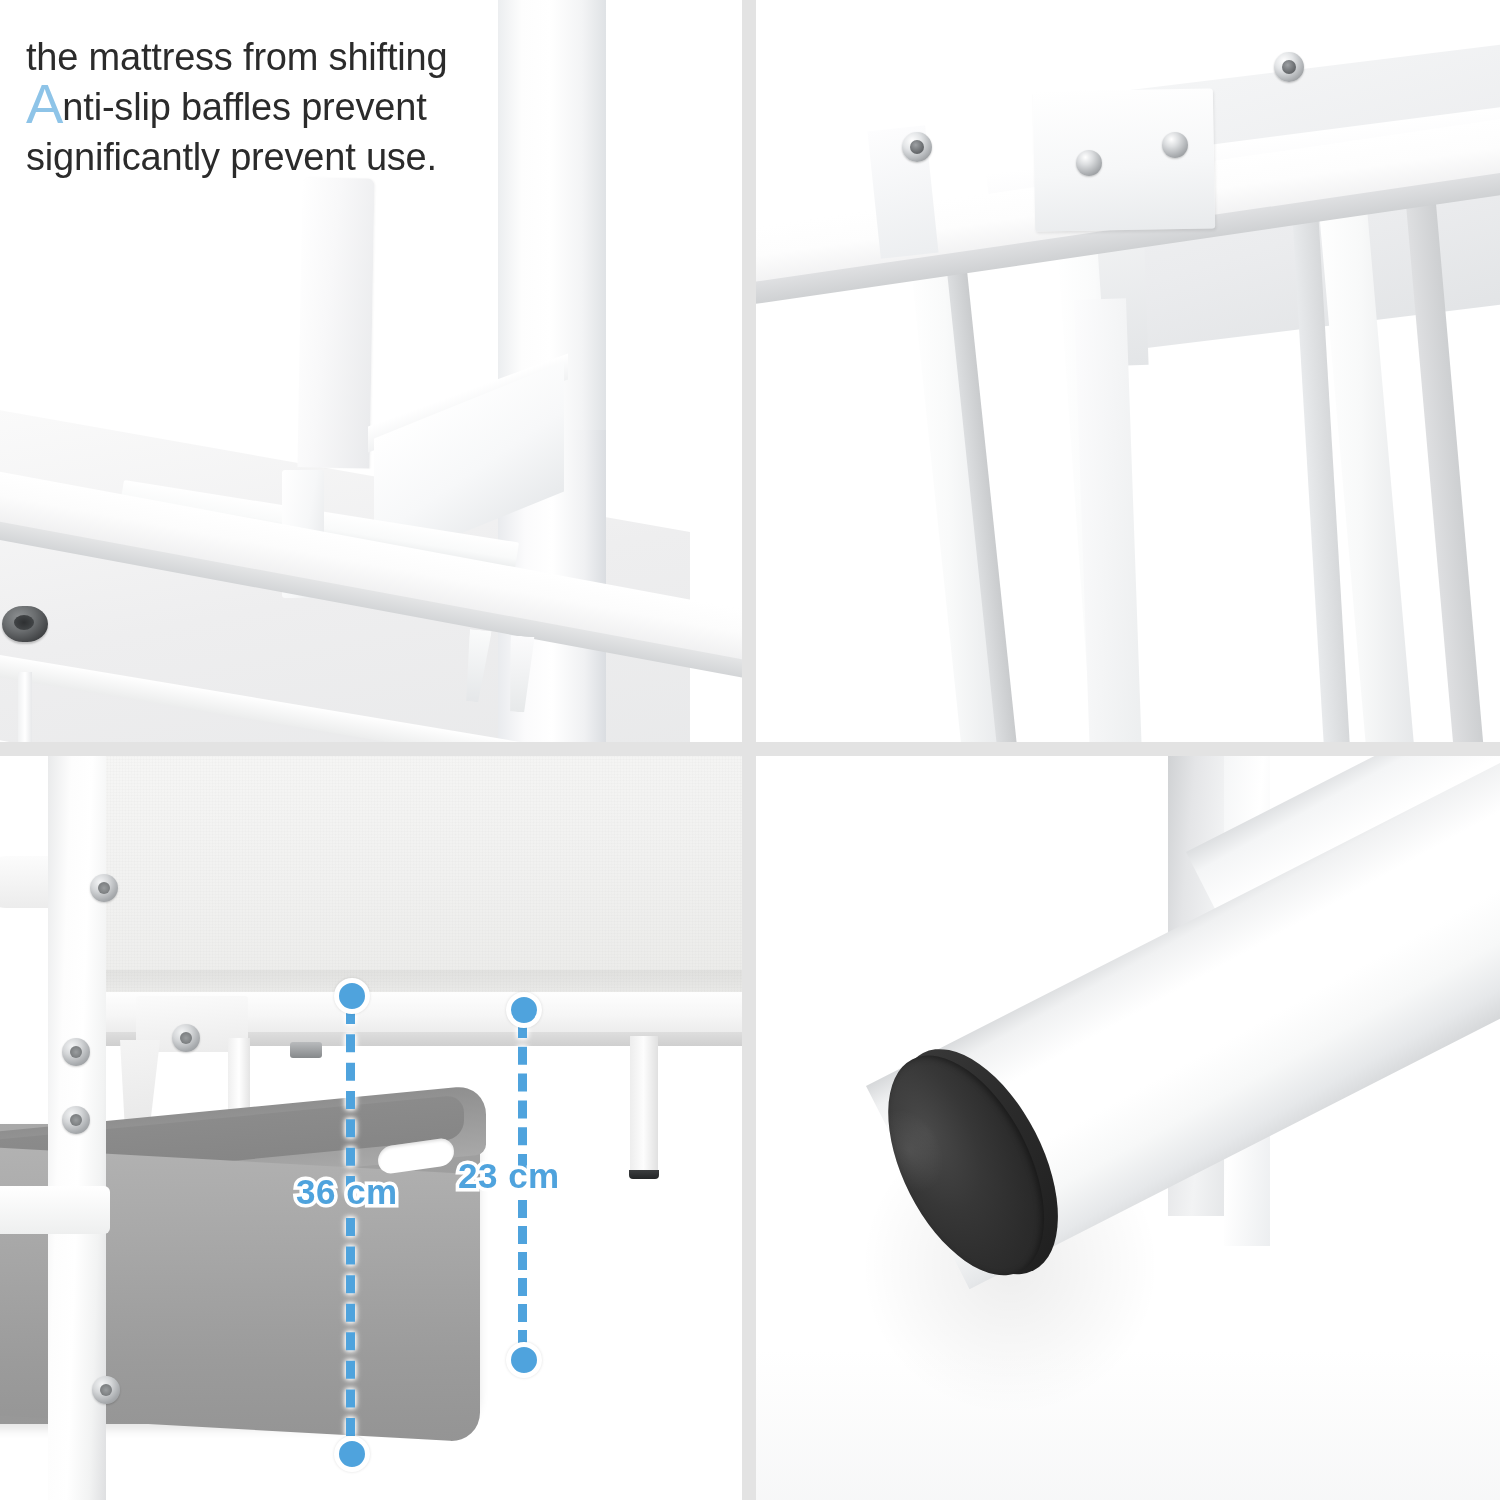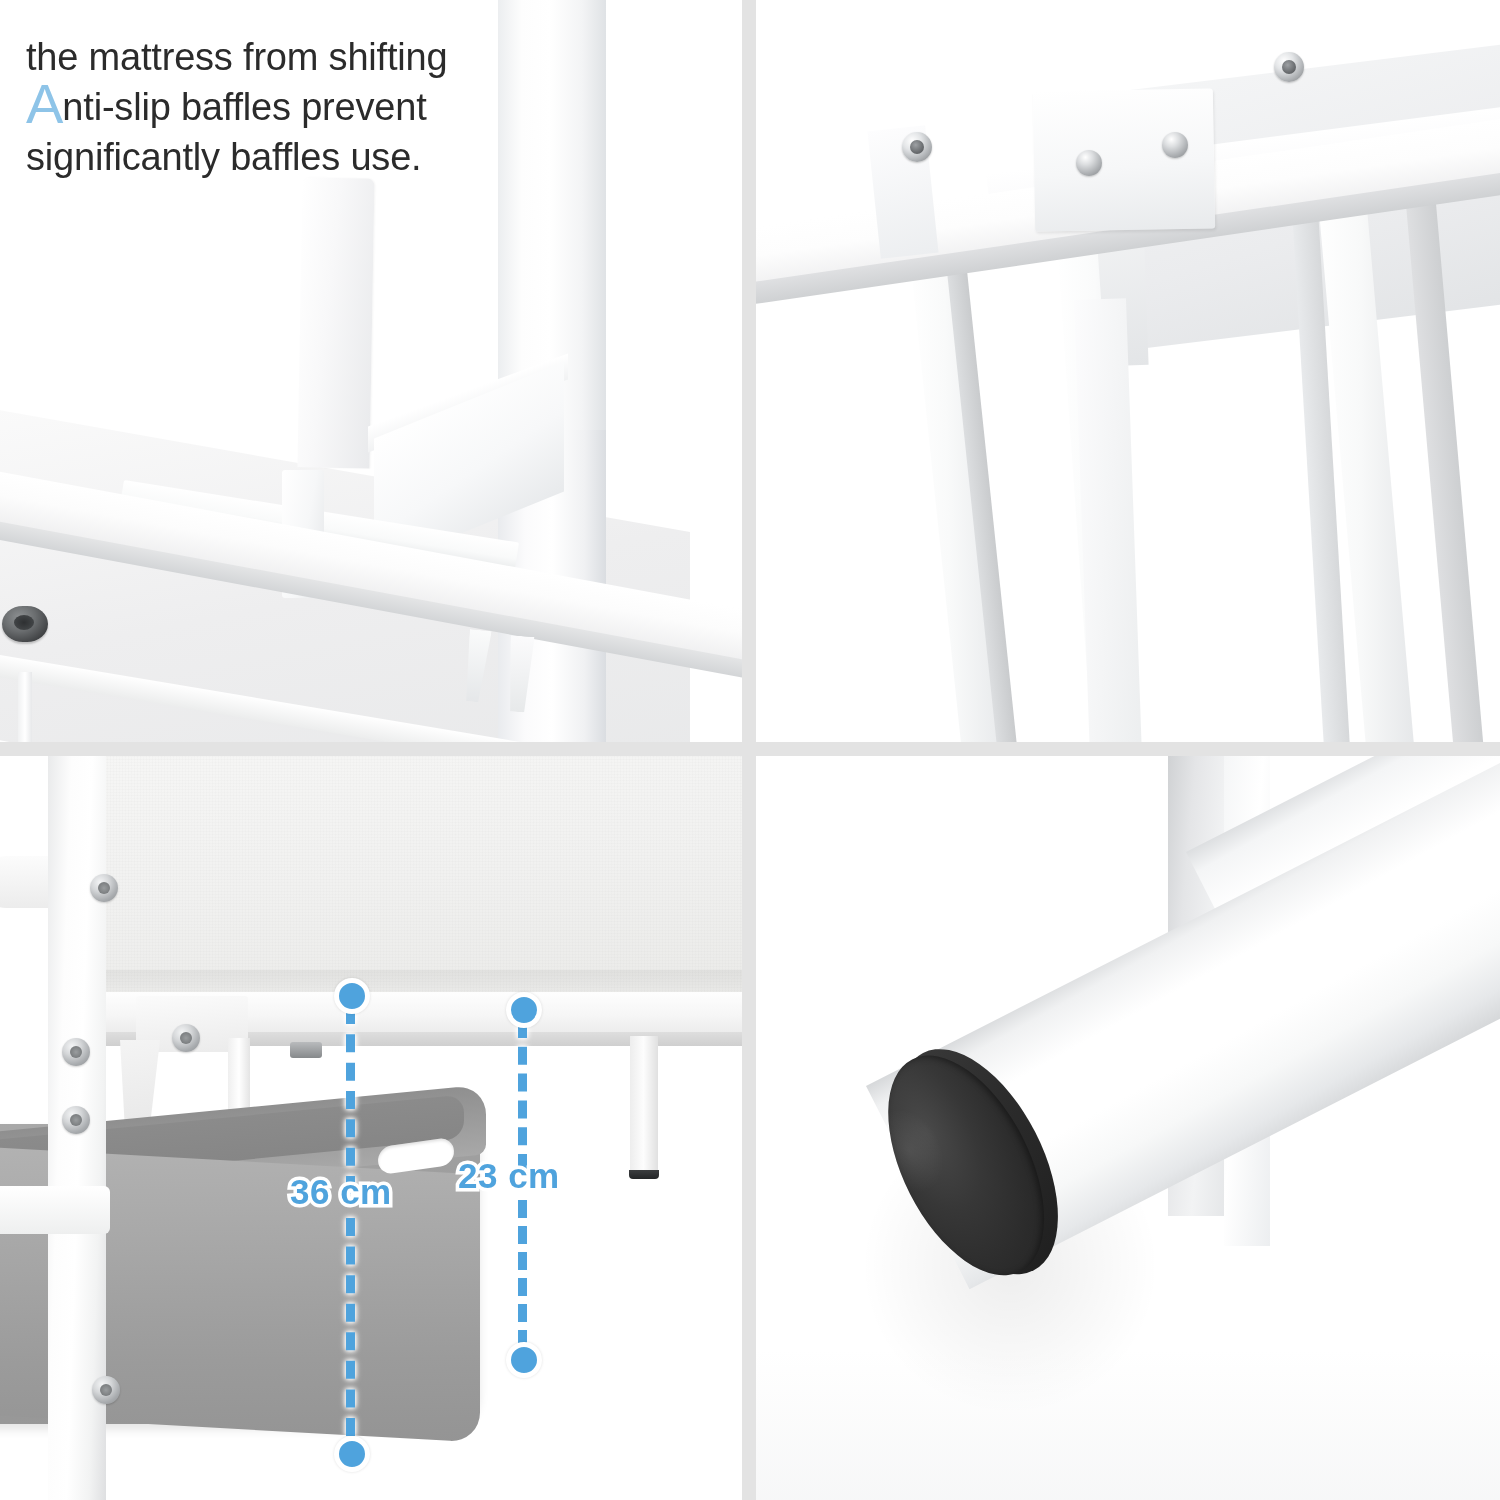--- a/index.html
+++ b/index.html
@@ -431,21 +431,21 @@
     <div class="p1-rail-edge"></div>
     <div class="p1-hook-a"></div>
     <div class="p1-hook-b"></div>
     <div class="p1-lowrail"></div>
     <div class="p1-leg-l"></div>
     <div class="p1-bolt"></div>
 
     <div class="caption" id="cap-tl">
       <span class="line">the mattress from shifting</span>
       <span class="line"><span class="cap-drop">A</span><span>nti-slip baffles prevent</span></span>
-      <span class="line">significantly baffles use.</span>
+      <span class="line">significantly prevent use.</span>
     </div>
   </div>
 
   <div class="panel" id="panel-tr">
     <div class="p2-innerface"></div>
     <div class="p2-topbeam2"></div>
     <div class="p2-legD"></div>
     <div class="p2-legE"></div>
     <div class="p2-legF"></div>
     <div class="p2-stub"></div>
@@ -489,21 +489,21 @@
     <div class="p3-leg-screw" id="p3-scr1"></div>
     <div class="p3-leg-screw" id="p3-scr2"></div>
     <div class="p3-leg-screw" id="p3-scr3"></div>
     <div class="p3-leg-screw" id="p3-scr4"></div>
     <div class="p3-leg-screw" id="p3-scr5"></div>
 
     <div class="meas-dot" style="left:334px; top:222px;"></div>
     <div class="meas-line" style="left:346px; top:250px; height:188px;"></div>
     <div class="meas-line" style="left:346px; top:462px; height:218px;"></div>
     <div class="meas-dot" style="left:334px; top:680px;"></div>
-    <div class="meas-label" style="left:290px; top:416px;">36 cm</div>
+    <div class="meas-label" style="left:296px; top:416px;">36 cm</div>
 
     <div class="meas-dot" style="left:506px; top:236px;"></div>
     <div class="meas-line" style="left:518px; top:264px; height:152px;"></div>
     <div class="meas-line" style="left:518px; top:444px; height:148px;"></div>
     <div class="meas-dot" style="left:506px; top:586px;"></div>
     <div class="meas-label" style="left:458px; top:400px;">23 cm</div>
 
   </div>
 
   <div class="panel" id="panel-br">

